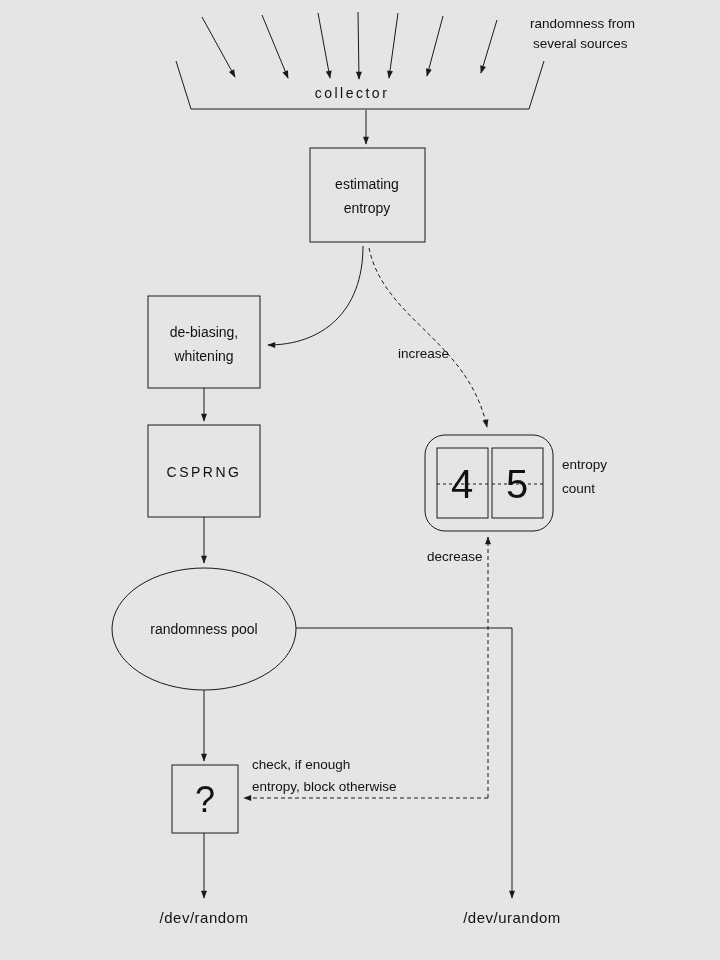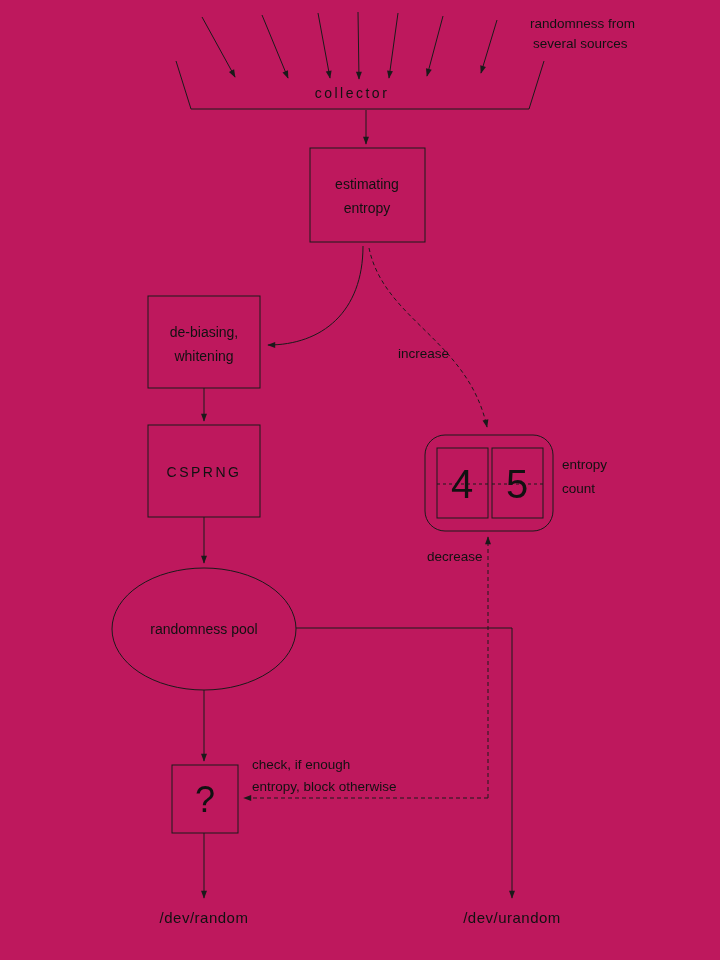--- a/index.html
+++ b/index.html
@@ -1,17 +1,17 @@
 <!DOCTYPE html>
 <html><head>
 <meta charset="utf-8">
 <style>
   html,body{margin:0;padding:0;background:#ffffff;}
   .page{
-    width:720px;height:960px;position:relative;background:#be185d;
+    width:720px;height:960px;position:relative;background:#e5e5e5;
     font-family:"Liberation Sans", sans-serif;color:#111;
     overflow:hidden;
   }
   svg{display:block;}
   text{
     font-family:"Liberation Sans", sans-serif;
     fill:#111111;
     font-size:13.5px;
   }
   .node-label{font-size:14px;}

